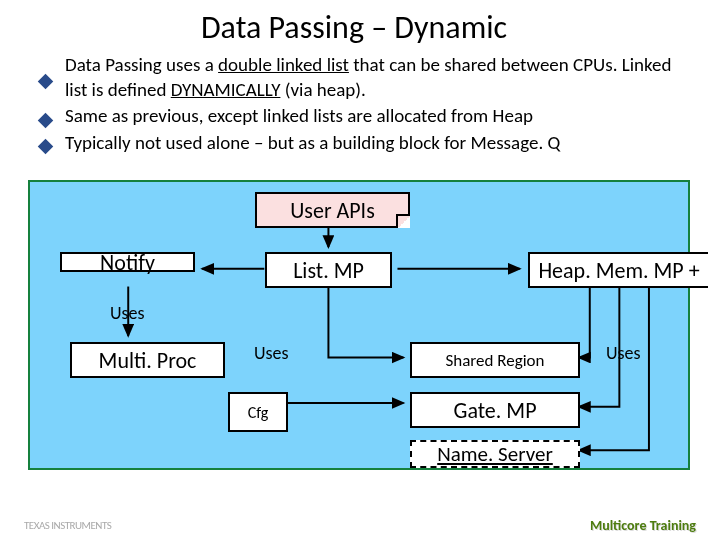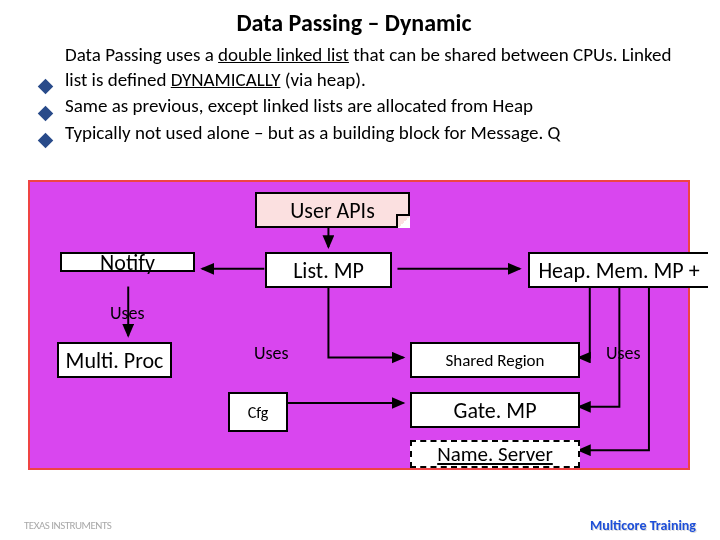--- a/index.html
+++ b/index.html
@@ -5,49 +5,49 @@
   * { box-sizing: border-box; margin: 0; padding: 0; }
   body {
     width: 720px; height: 540px;
     font-family: Calibri, Arial, sans-serif;
     background: #fff;
     position: relative;
     overflow: hidden;
   }
   .title {
     text-align: center;
-    font-size: 24px;
-    font-weight: bold;
+    font-size: 32px;
+    font-weight: normal;
     padding: 8px 12px 6px 0;
     color: #000;
   }
   .bullets {
     padding: 0 30px 0 40px;
     font-size: 19px;
     line-height: 1.3;
   }
   .bullet-row {
     display: flex;
-    align-items: flex-end;
+    align-items: center;
     margin-bottom: 2px;
   }
   .diamond {
     width: 11px; height: 11px;
     background: #294b8a;
     transform: rotate(45deg);
     margin: 7px 14px 0 0;
     flex-shrink: 0;
   }
   .btext u { text-decoration: underline; }
   .diagram-frame {
     position: absolute;
     left: 28px; top: 180px;
     width: 662px; height: 290px;
-    border: 2px solid #ef4444;
-    background: #d946ef;
+    border: 2px solid #15803d;
+    background: #7dd3fc;
   }
   .box {
     position: absolute;
     border: 2px solid #000;
     background: #fff;
     display: flex;
     align-items: center;
     justify-content: center;
     font-family: Calibri, Arial, sans-serif;
   }
@@ -81,22 +81,22 @@
     font-size: 22px;
     border-right: none;
   }
   .heapmem::after {
     content: ""; position: absolute;
     right: -2px; top: -2px; bottom: -2px;
     border-right: 2px solid #000;
     display: none;
   }
   .multiproc {
-    left: 27px; top: 160px;
-    width: 115px; height: 36px;
+    left: 40px; top: 160px;
+    width: 155px; height: 36px;
     font-size: 22px;
   }
   .cfg {
     left: 198px; top: 210px;
     width: 60px; height: 40px;
     font-size: 16px;
   }
   .shared {
     left: 380px; top: 160px;
     width: 170px; height: 36px;
@@ -140,21 +140,21 @@
     font-size: 13px;
     color: #777;
   }
   .ti-logo {
     font-size: 11px;
     color: #aaa;
     letter-spacing: -0.5px;
   }
   .mc-train {
     font-size: 14px;
-    color: #1d4ed8;
+    color: #4d7c0f;
     text-shadow: 1px 1px 0 #ddd;
     font-weight: bold;
   }
 </style>
 </head>
 <body>
 
 <div class="title">Data Passing – Dynamic</div>
 
 <div class="bullets">

